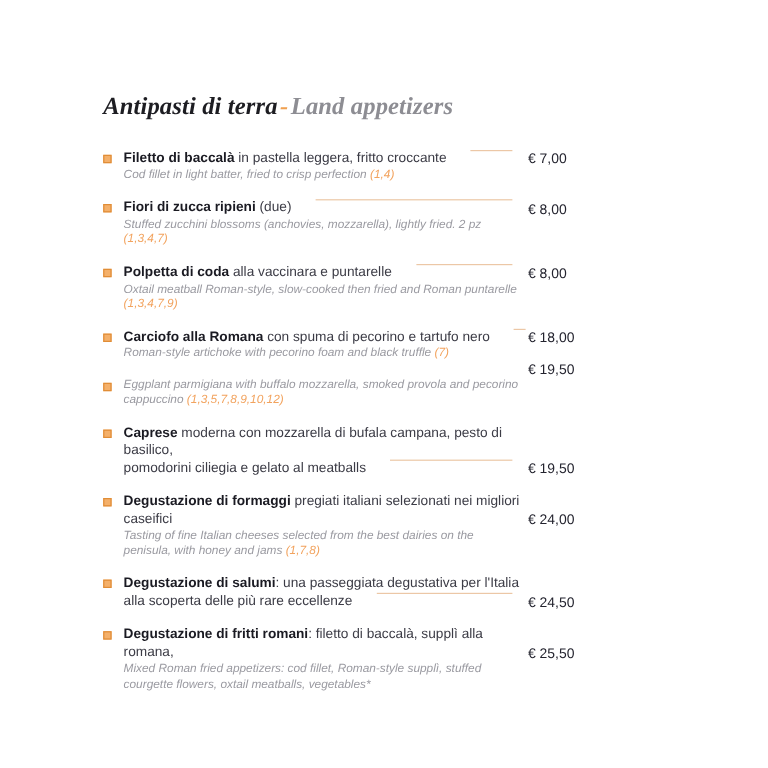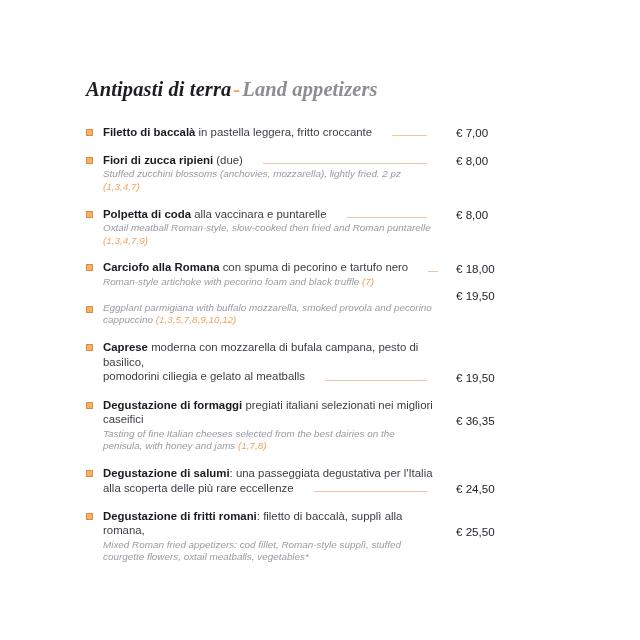--- a/index.html
+++ b/index.html
@@ -91,31 +91,31 @@
   .leader {
     flex: 1 1 auto;
     height: 0;
     border-bottom: 1px solid #ecc7a6;
     margin: 0 7px 3.5px 7px;
     min-width: 10px;
   }
 
   .title-line-last {
     display: flex;
-    align-items: flex-end;
+    align-items: flex-start;
     gap: 13px;
   }
   .title-line-last .txt {
     flex: 0 0 auto;
     max-width: 100%;
   }
 
   .price {
     position: absolute;
-    right: 0;
+    right: 16px;
     bottom: 0;
     width: 118px;
     text-align: left;
     padding-left: 14px;
     box-sizing: border-box;
     font-size: 11.6px;
     color: #23232e;
     white-space: nowrap;
   }
 
@@ -144,20 +144,21 @@
   <ul class="menu-list" id="menu-list">
       <li class="menu-item">
         <span class="bullet"></span>
         <div class="title-block">
           <div class="title-text title-line-last">
             <span class="txt"><span class="nm">Filetto di baccalà</span><span class="sub"> in pastella leggera, fritto croccante</span></span>
             <span class="leader"></span>
           </div>
           <span class="price">€ 7,00</span>
         </div>
+        <div class="desc">Cod fillet in light batter, fried to crisp perfection <span class="allerg">(1,4)</span></div>
       </li>
       <li class="menu-item">
         <span class="bullet"></span>
         <div class="title-block">
           <div class="title-text title-line-last">
             <span class="txt"><span class="nm">Fiori di zucca ripieni</span><span class="sub"> (due)</span></span>
             <span class="leader"></span>
           </div>
           <span class="price">€ 8,00</span>
         </div>
@@ -200,21 +201,21 @@
             <span class="txt"><span class="sub">pomodorini ciliegia e gelato al meatballs</span></span>
             <span class="leader"></span>
           </div>
           <span class="price">€ 19,50</span>
         </div>
       </li>
       <li class="menu-item">
         <span class="bullet"></span>
         <div class="title-block">
           <div class="title-text"><span class="txt"><span class="nm">Degustazione di formaggi</span><span class="sub"> pregiati italiani selezionati nei migliori caseifici</span></span></div>
-          <span class="price">€ 36,35</span>
+          <span class="price">€ 24,00</span>
         </div>
         <div class="desc">Tasting of fine Italian cheeses selected from the best dairies on the penisula, with honey and jams <span class="allerg">(1,7,8)</span></div>
       </li>
       <li class="menu-item">
         <span class="bullet"></span>
         <div class="title-block">
           <div class="title-text"><span class="txt"><span class="nm">Degustazione di salumi</span><span class="sub">: una passeggiata degustativa per l'Italia</span></span></div>
           <div class="title-text title-line-last">
             <span class="txt"><span class="sub">alla scoperta delle più rare eccellenze</span></span>
             <span class="leader"></span>

